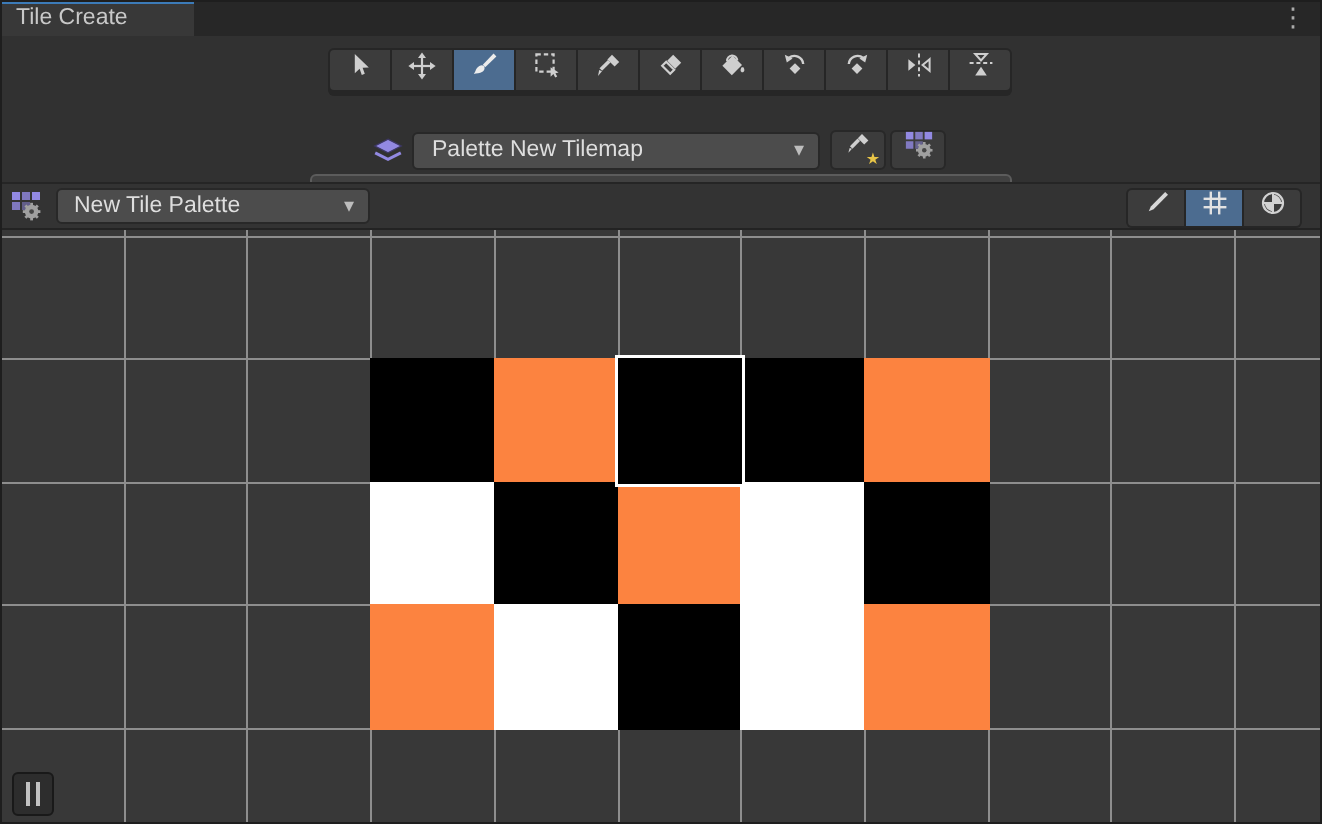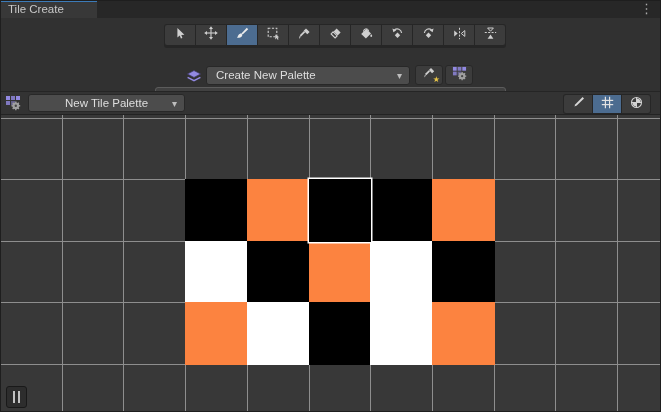--- a/index.html
+++ b/index.html
@@ -59,21 +59,21 @@
   }
   .help-bubble:after{content:"";position:absolute;left:1px;bottom:-2px;border:3px solid transparent;border-top-color:#e8e8e8;border-left-color:#e8e8e8;transform:rotate(10deg);}
   .help-text{color:#d5d5d5;font-size:11px;white-space:nowrap;}
 
   
   .palettebar{
     position:absolute;top:91px;left:0;right:0;height:24px;background:#333333;
     border-top:1px solid #252525;border-bottom:1px solid #232323;box-sizing:border-box;
   }
   .palette-ic{position:absolute;left:5px;top:3px;width:16px;height:16px;}
-  .dd-palette{left:28px;top:2px;width:157px;height:18px;line-height:16px;padding:0 8px;text-align:center;}
+  .dd-palette{left:28px;top:2px;width:157px;height:18px;line-height:16px;padding:0 8px;}
   .right-group{position:absolute;right:10px;top:2px;display:flex;background:#262626;border-radius:3px;padding:1px;gap:1px;}
   .rbtn{width:28px;height:18px;background:#3c3c3c;display:flex;align-items:center;justify-content:center;cursor:pointer;}
   .rbtn:first-child{border-radius:2px 0 0 2px;}
   .rbtn:last-child{border-radius:0 2px 2px 0;}
   .rbtn.selected{background:var(--sel,#4C6C90);}
 
   
   .gridarea{position:absolute;top:115px;left:0;width:661px;height:297px;overflow:hidden;}
   .gl{position:absolute;background:var(--gridline,#8E8E8E);}
   .gl.v{width:1px;top:0;bottom:0;}
@@ -184,21 +184,21 @@
           </svg></span>
       </div>
     </div>
 
   <div class="tilemap-row">
     <span class="layers-ic" id="layers-ic"><svg width="16" height="13" viewBox="0 0 16 13">
           <path d="M8 0.6 L14.6 4 L8 7.4 L1.4 4 Z" fill="#9289E2" stroke="#3d3864" stroke-width="0.7"></path>
           <path d="M1.6 7.4 L8 10.7 L14.4 7.4" fill="none" stroke="#9289E2" stroke-width="1.5"></path>
         </svg></span>
     <div class="dropdown dd-tilemap">
-      <span>Create New Palette</span>
+      <span>Palette New Tilemap</span>
       <span class="dd-caret">▾</span>
     </div>
     <div class="btn-pair">
       <div class="sqbtn">
         <span id="picker-star-ic"><svg width="13" height="13" viewBox="0 0 13 13">
               <path d="M8 1 L11.2 4.2 L9.1 6.3 L5.9 3.1 Z" fill="#CFCFCF"></path>
               <line x1="6.4" y1="3.9" x2="2.6" y2="7.7" stroke="#CFCFCF" stroke-width="1.8"></line>
               <path d="M3 8.4 L1.2 10.4 L1.8 8 Z" fill="#CFCFCF"></path>
             </svg></span>
         <span class="star">★</span>

